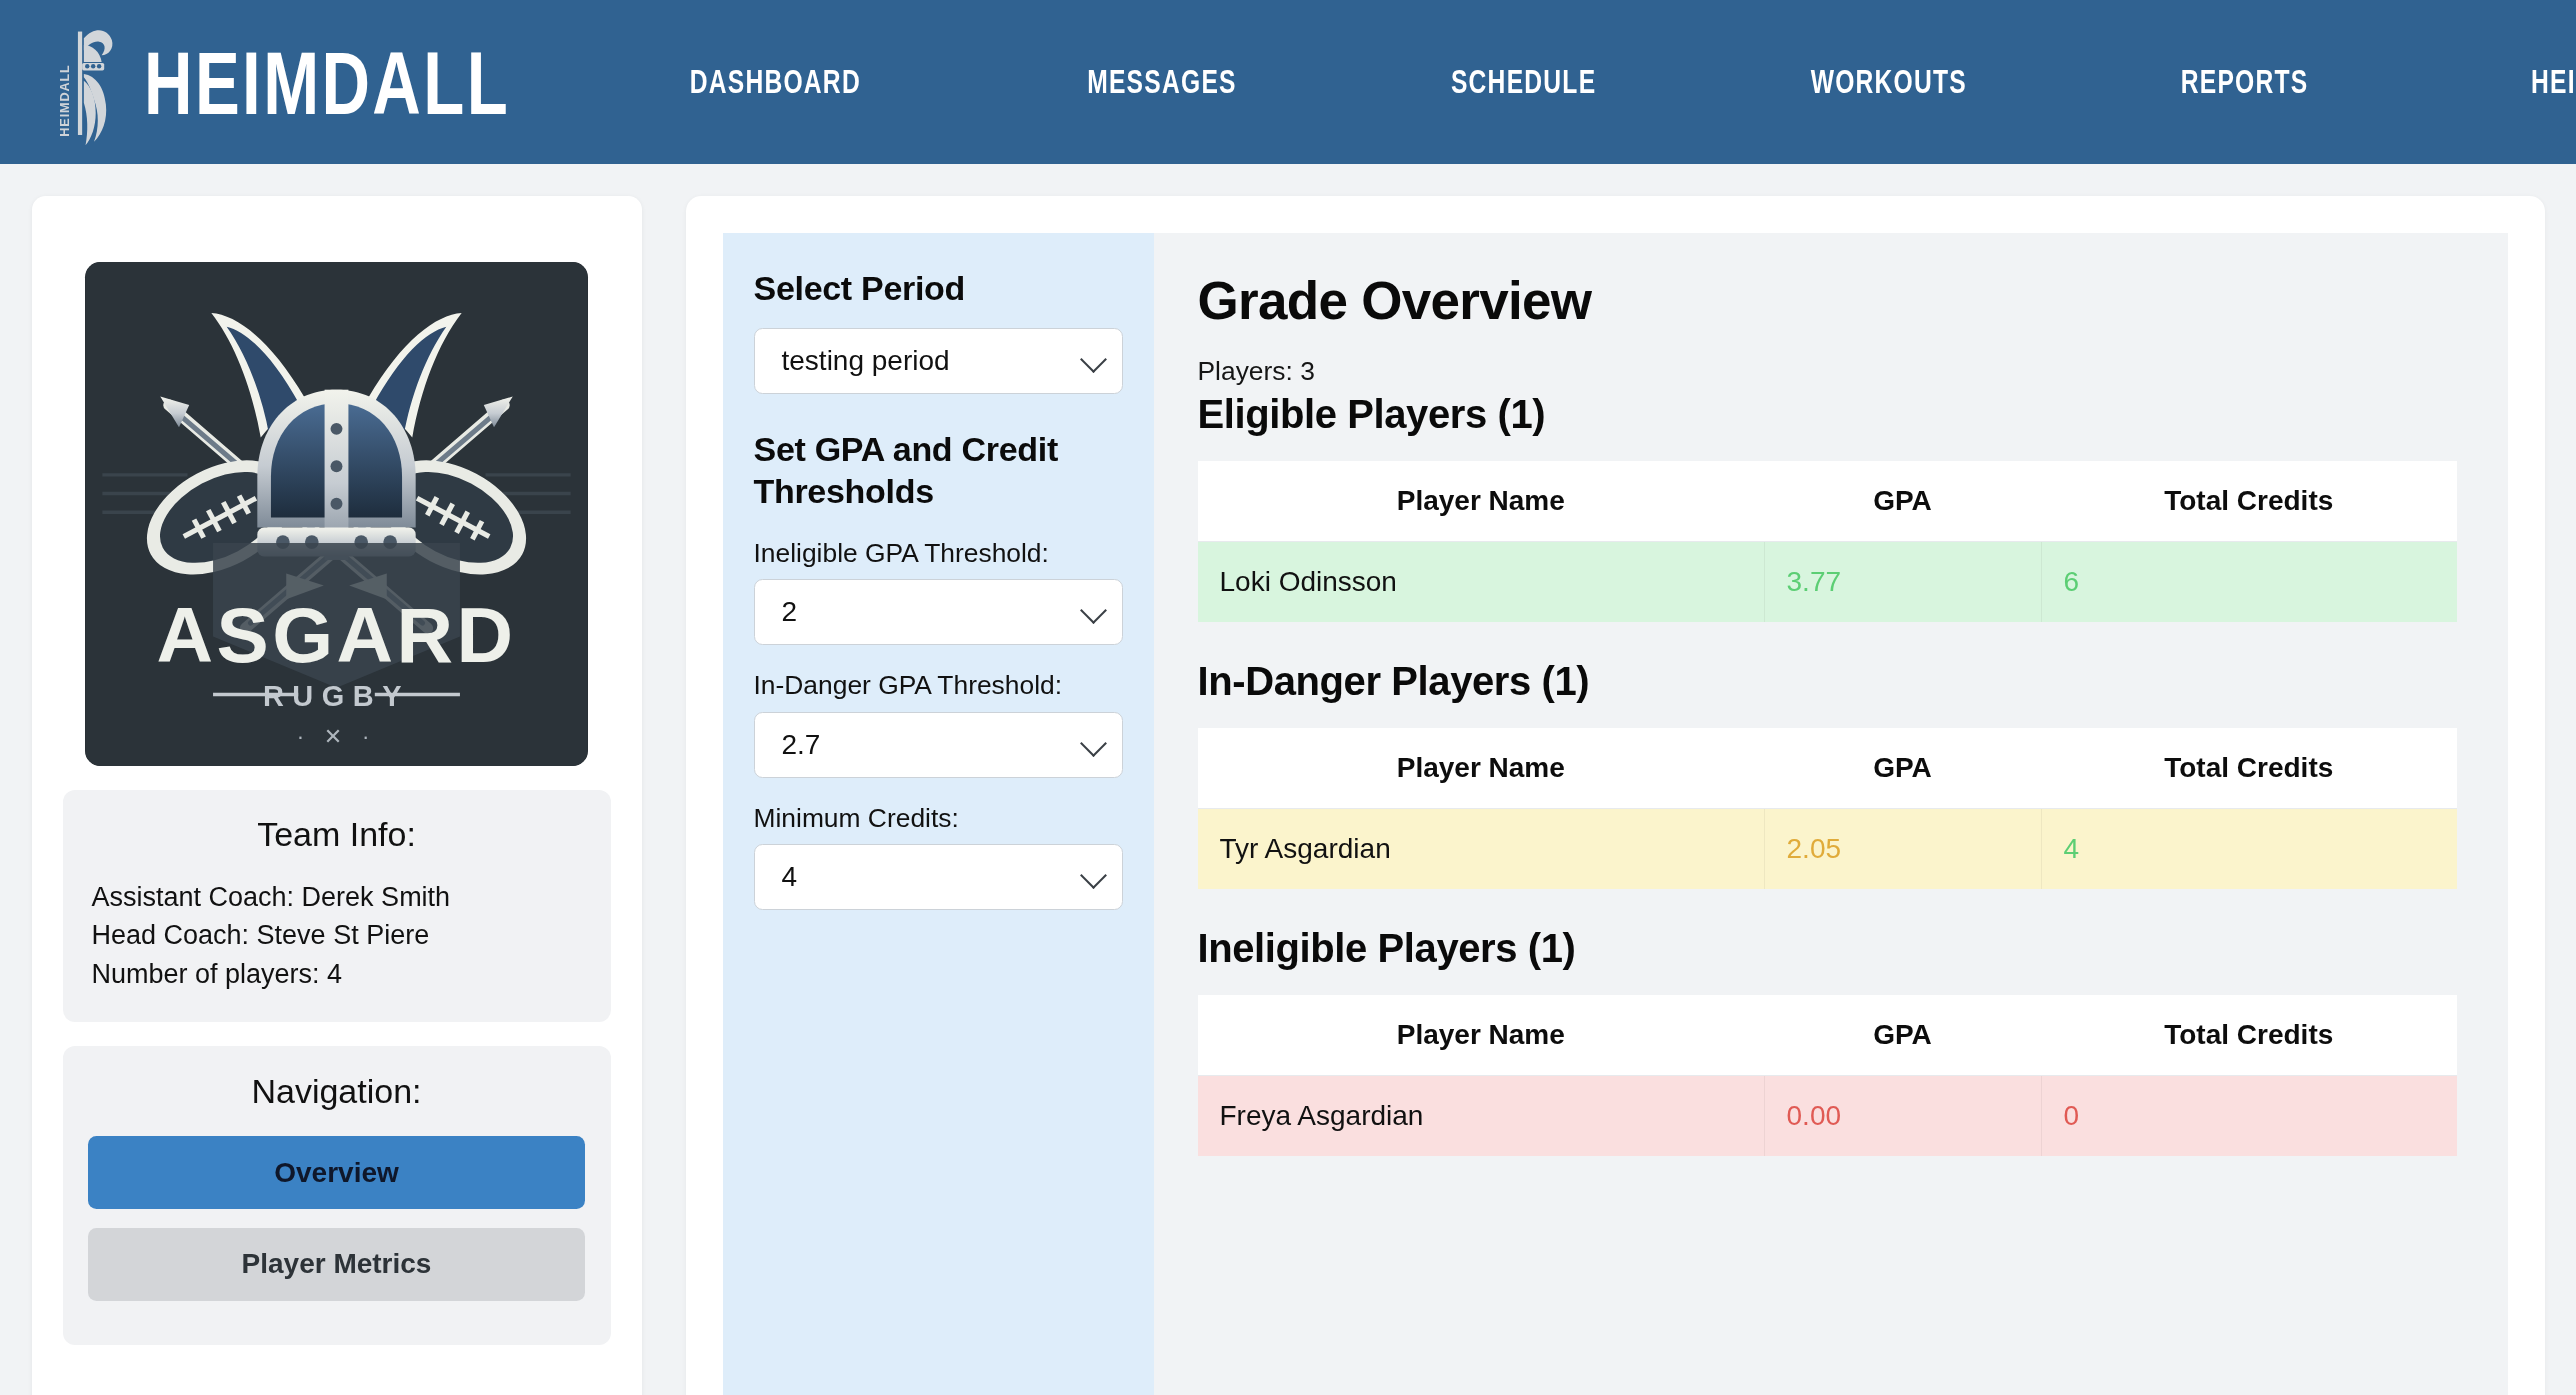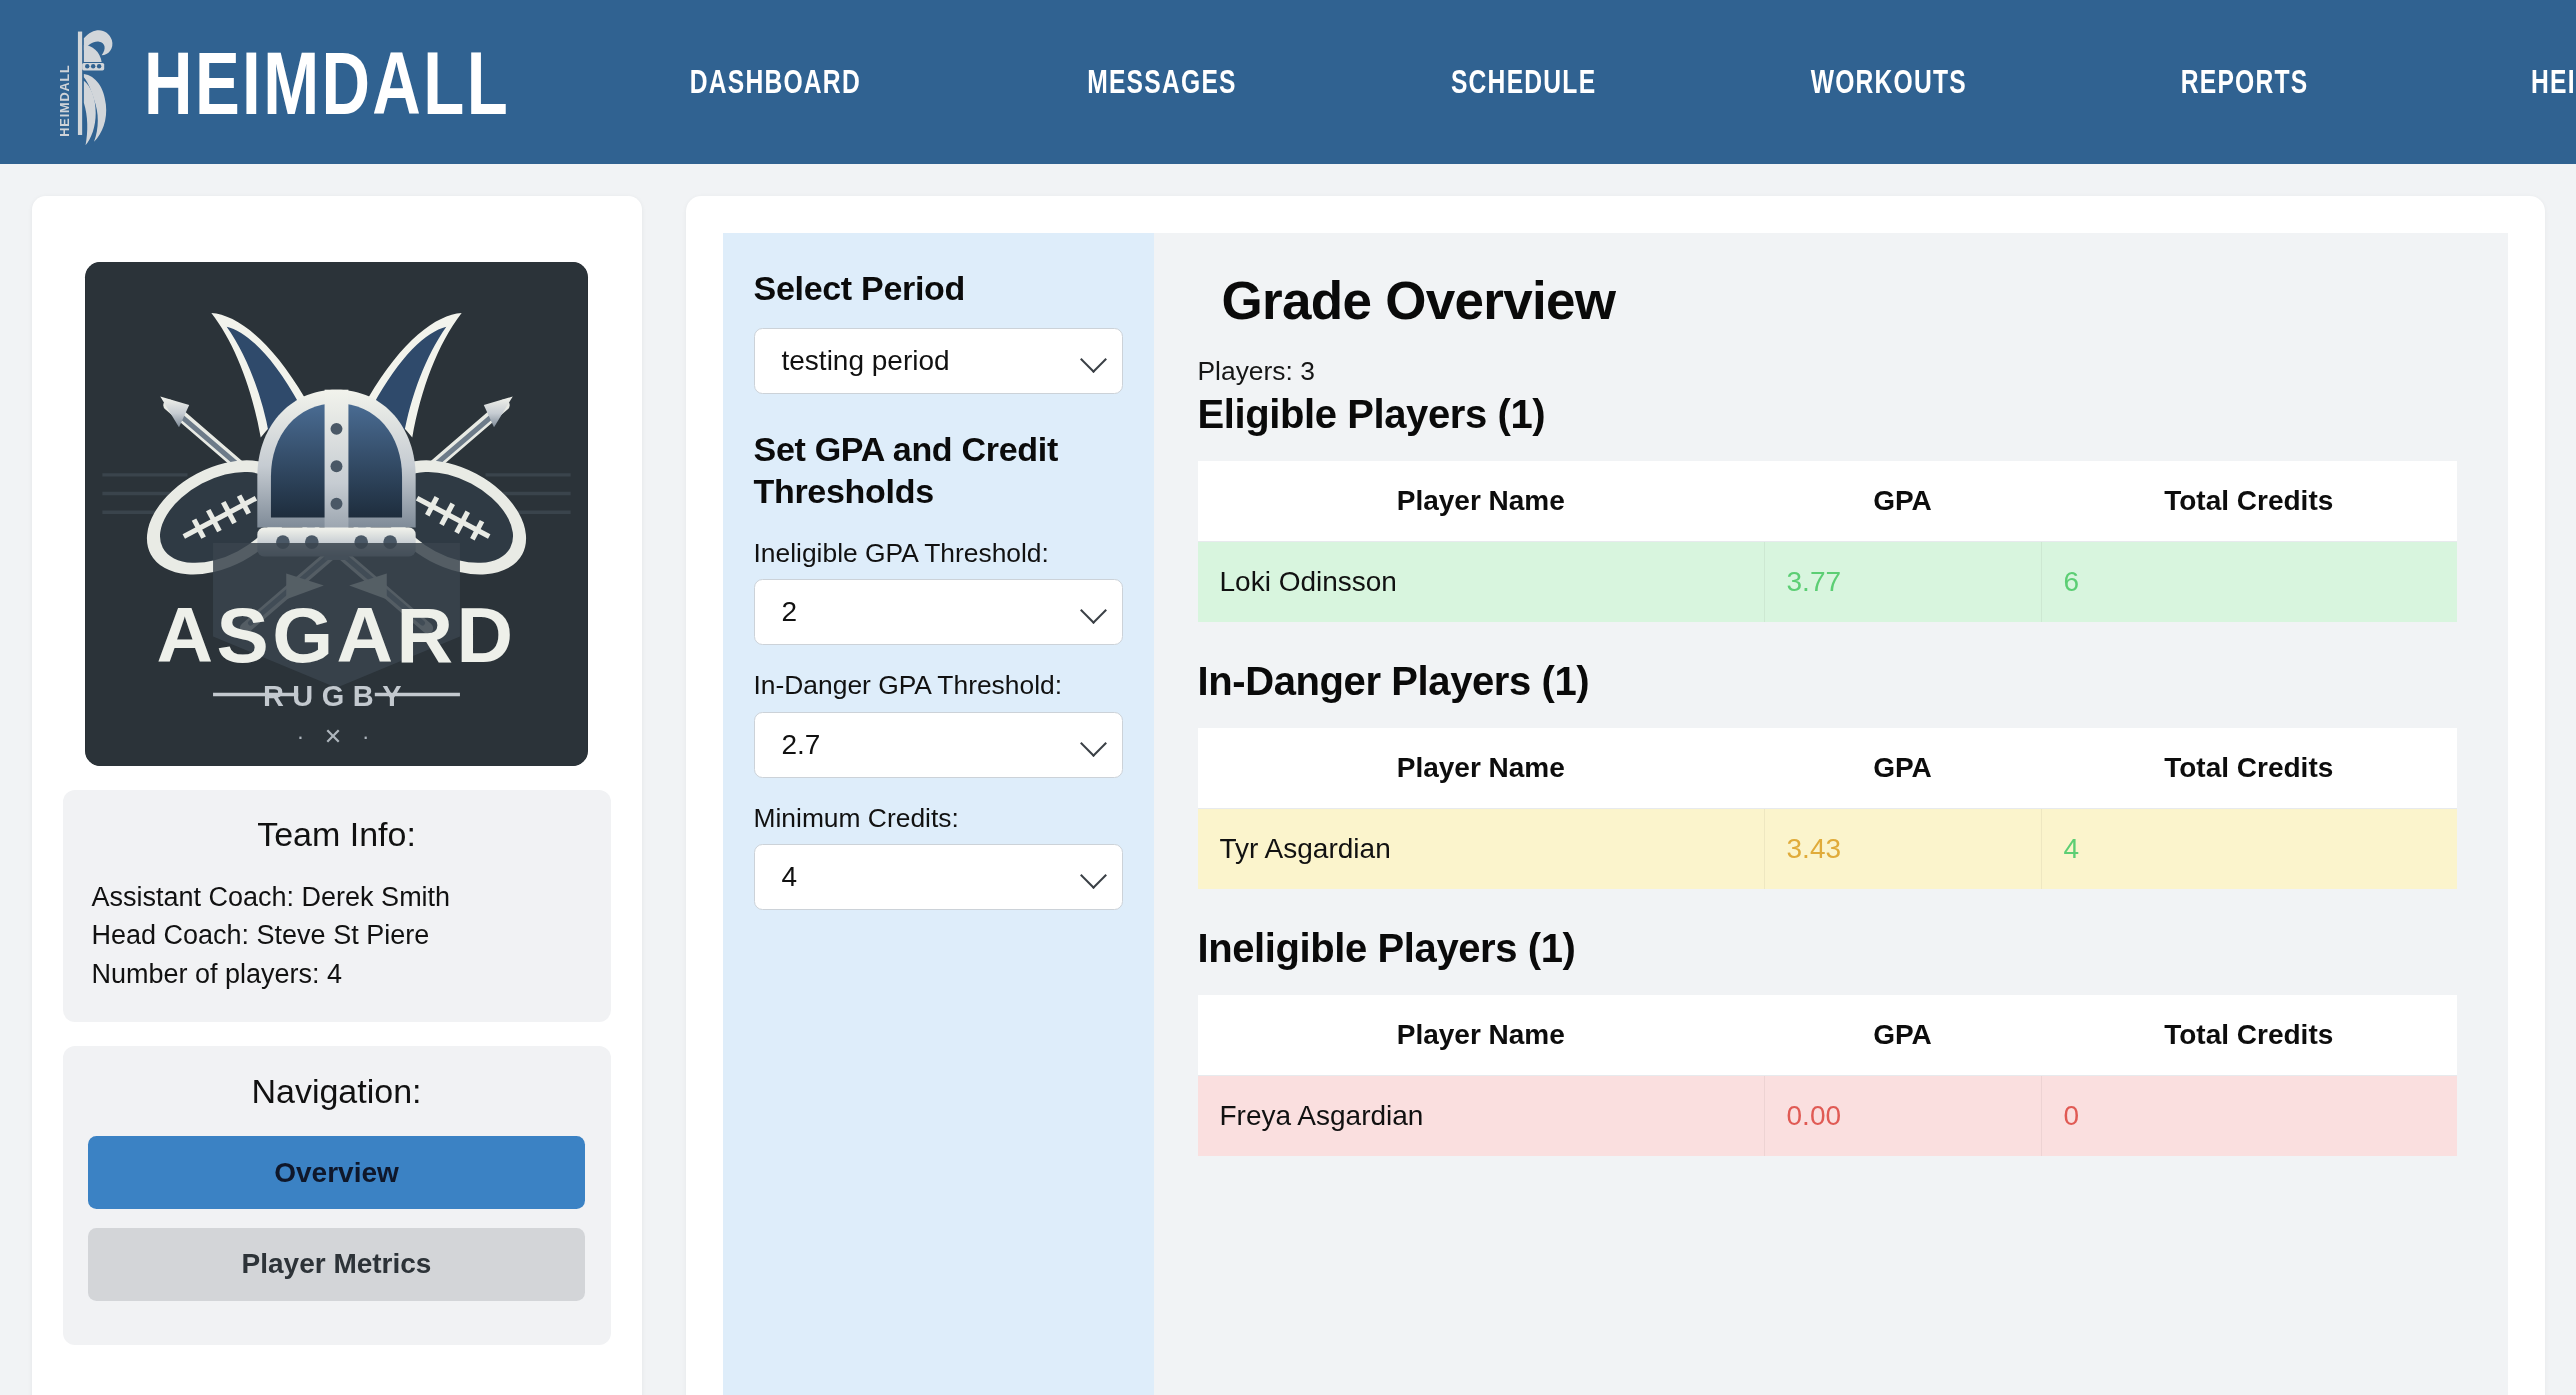--- a/index.html
+++ b/index.html
@@ -221,21 +221,20 @@
     padding: 37px 51px 0 44px;
     background: #f1f3f5;
     overflow: hidden;
   }
   .grade-title {
     font-size: 53px;
     font-weight: 700;
     color: #0a0a0a;
     letter-spacing: -0.7px;
     margin-bottom: 25.6px;
-    margin-left: 24px;
   }
   .players-count {
     font-size: 26.4px;
     color: #151515;
     margin-bottom: 5.1px;
   }
   .group-title {
     font-size: 40px;
     font-weight: 700;
     color: #0a0a0a;
@@ -488,21 +487,21 @@
           <thead>
             <tr>
               <th>Player Name</th>
               <th>GPA</th>
               <th>Total Credits</th>
             </tr>
           </thead>
           <tbody>
             <tr class="row-indanger">
               <td class="v-name">Tyr Asgardian</td>
-              <td class="v-amber">3.43</td>
+              <td class="v-amber">2.05</td>
               <td class="v-green">4</td>
             </tr>
           </tbody>
         </table>
 
         <div class="group-title spaced">Ineligible Players (1)</div>
         <table class="grades">
           <colgroup>
               <col class="c-name">
               <col class="c-gpa">

